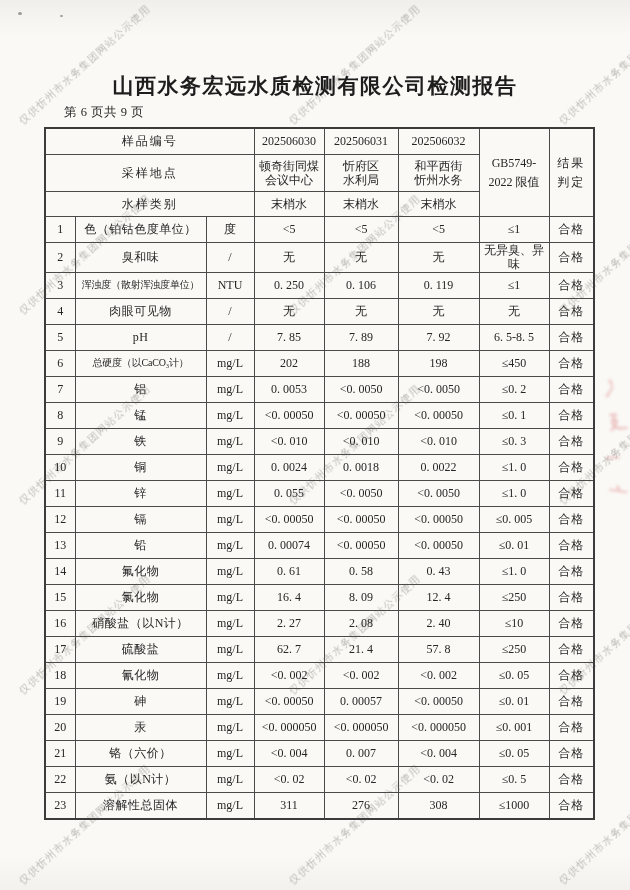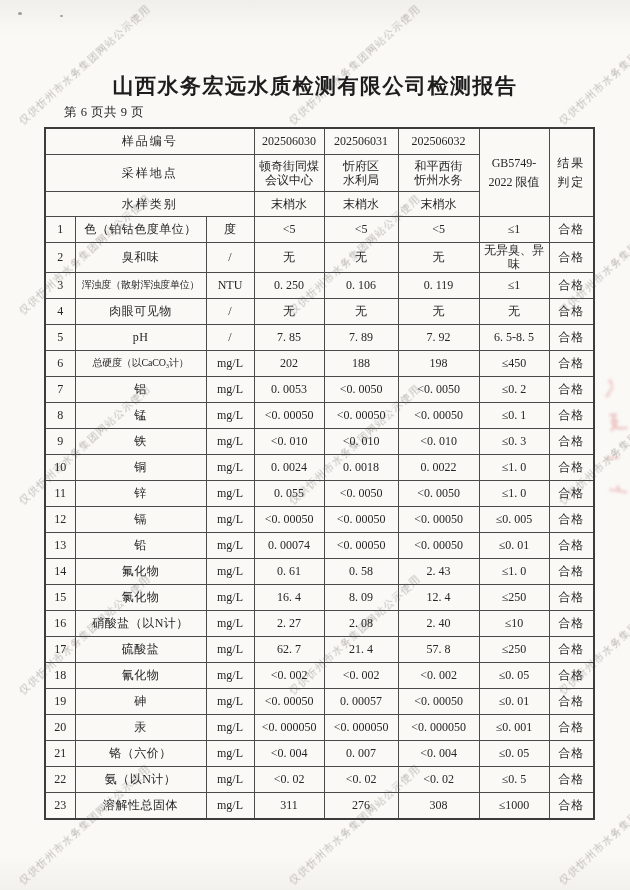--- a/index.html
+++ b/index.html
@@ -283,21 +283,21 @@
           <td class="num">&lt;0. 00050</td>
           <td class="limit tight">≤0. 01</td>
           <td class="result">合格</td>
         </tr>
         <tr>
           <td class="num">14</td>
           <td class="item">氟化物</td>
           <td class="unit">mg/L</td>
           <td class="num">0. 61</td>
           <td class="num">0. 58</td>
-          <td class="num">2. 43</td>
+          <td class="num">0. 43</td>
           <td class="limit">≤1. 0</td>
           <td class="result">合格</td>
         </tr>
         <tr>
           <td class="num">15</td>
           <td class="item">氯化物</td>
           <td class="unit">mg/L</td>
           <td class="num">16. 4</td>
           <td class="num">8. 09</td>
           <td class="num">12. 4</td>

